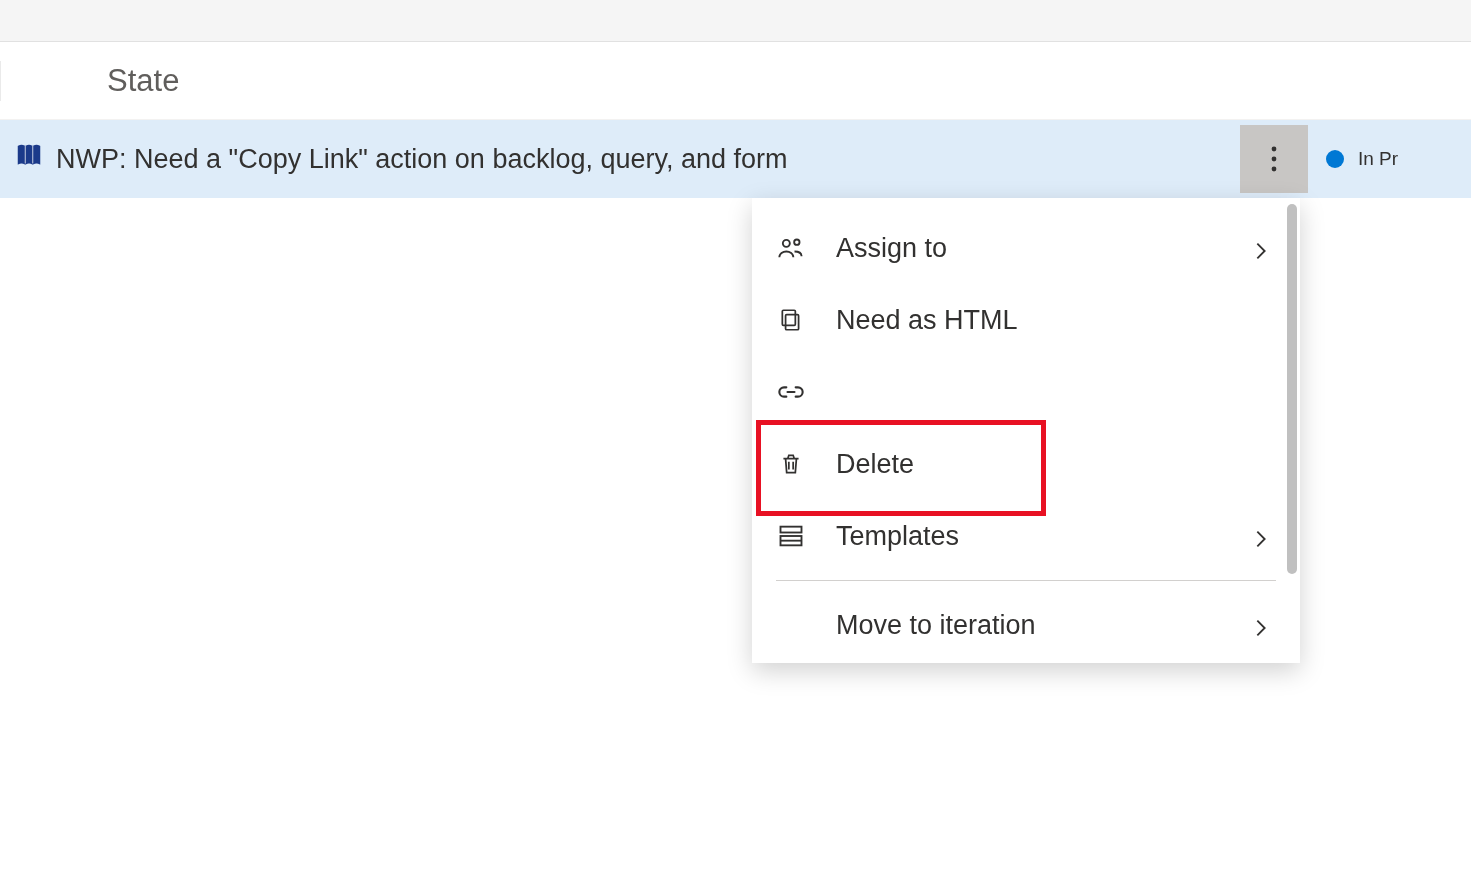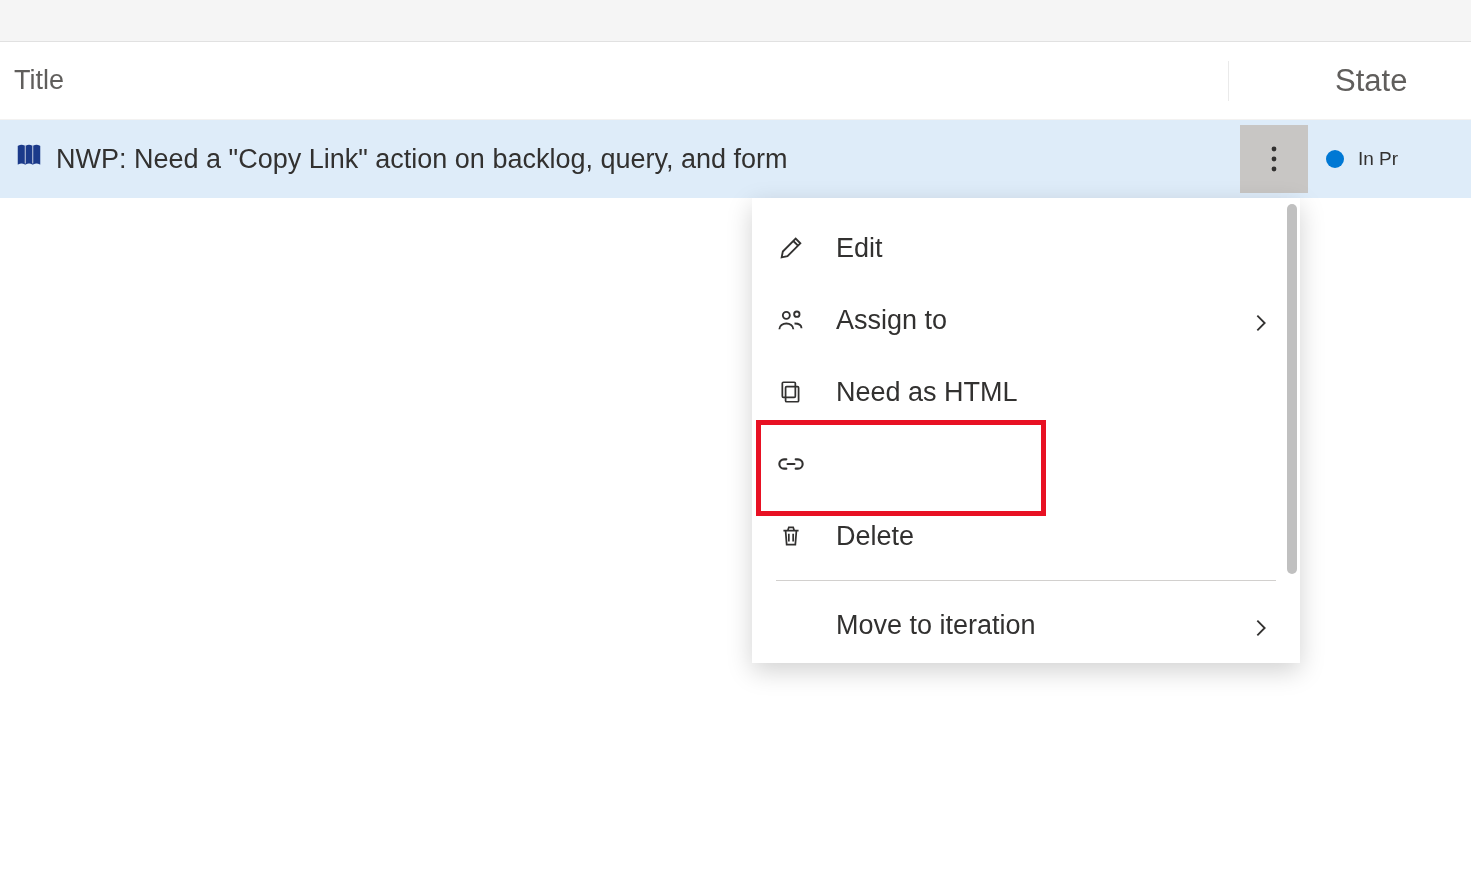--- a/index.html
+++ b/index.html
@@ -129,21 +129,20 @@
     border: 5px solid #e81123;
     pointer-events: none;
   }
 </style>
 </head>
 <body>
 
 <div class="top-strip"></div>
 
 <div class="header-row">
-  <div class="col-title">Title</div>
   <div class="col-state">State</div>
 </div>
 
 <div class="item-row">
   <div class="item-title-cell">
     <span class="mi-icon">
       <svg class="book-icon-svg" viewBox="0 0 24 24">
         <path fill="#1b3a8a" d="M3 4v15c0 0 1-1 3-1s3 1 3 1 1-1 3-1 3 1 3 1 1-1 3-1 3 1 3 1V4c0 0-1-1-3-1s-3 1-3 1-1-1-3-1-3 1-3 1-1-1-3-1-3 1-3 1z"></path>
         <path fill="#ffffff" d="M9 4v14" stroke="#fff" stroke-width="0.6"></path>
         <path fill="#ffffff" d="M15 4v14" stroke="#fff" stroke-width="0.6"></path>
@@ -162,28 +161,20 @@
   </div>
   <div class="state-cell">
     <span class="state-dot" style="background:#0078d4"></span>
     <span>In Pr</span>
   </div>
 </div>
 
 <div class="context-menu">
   <div class="menu-scrollbar"></div>
 
-  <div class="menu-item">
-    <span class="mi-icon">
-      <svg viewBox="0 0 24 24" width="28" height="28">
-          <path fill="none" stroke="#323130" stroke-width="1.6" d="M4 20l1-5L16 4l4 4L9 19l-5 1zM14 6l4 4"></path>
-        </svg>
-    </span>
-    <span class="mi-label">Edit</span>
-  </div>
 
   <div class="menu-item">
     <span class="mi-icon">
       <svg viewBox="0 0 24 24" width="28" height="28">
           <circle cx="8" cy="8" r="3" fill="none" stroke="#323130" stroke-width="1.6"></circle>
           <path d="M2 20c0-3 3-5 6-5s6 2 6 5" fill="none" stroke="#323130" stroke-width="1.6"></path>
           <circle cx="17" cy="7" r="2.3" fill="none" stroke="#323130" stroke-width="1.6"></circle>
           <path d="M15 15c3 0 6 1 6 4" fill="none" stroke="#323130" stroke-width="1.6"></path>
         </svg>
     </span>
@@ -216,20 +207,35 @@
   <div class="menu-item">
     <span class="mi-icon">
       <svg viewBox="0 0 24 24" width="26" height="26">
           <path d="M5 7h14M10 4h4l1 3H9l1-3zM7 7l1 13h8l1-13" fill="none" stroke="#323130" stroke-width="1.6"></path>
           <path d="M10 10v7M14 10v7" stroke="#323130" stroke-width="1.6"></path>
         </svg>
     </span>
     <span class="mi-label">Delete</span>
   </div>
 
+  <div class="menu-item">
+    <span class="mi-icon">
+      <svg viewBox="0 0 24 24" width="28" height="28">
+          <rect x="3" y="4" width="18" height="5" fill="none" stroke="#323130" stroke-width="1.6"></rect>
+          <rect x="3" y="12" width="18" height="8" fill="none" stroke="#323130" stroke-width="1.6"></rect>
+          <path d="M3 16h18" stroke="#323130" stroke-width="1.6"></path>
+        </svg>
+    </span>
+    <span class="mi-label">Templates</span>
+    <span class="mi-chevron">
+      <svg viewBox="0 0 24 24" width="22" height="22">
+          <path d="M8 4l8 8-8 8" fill="none" stroke="#323130" stroke-width="2"></path>
+        </svg>
+    </span>
+  </div>
 
   <div class="menu-divider"></div>
 
 
   <div class="menu-item">
     <span class="mi-icon"></span>
     <span class="mi-label">Move to iteration</span>
     <span class="mi-chevron">
       <svg viewBox="0 0 24 24" width="22" height="22">
           <path d="M8 4l8 8-8 8" fill="none" stroke="#323130" stroke-width="2"></path>

